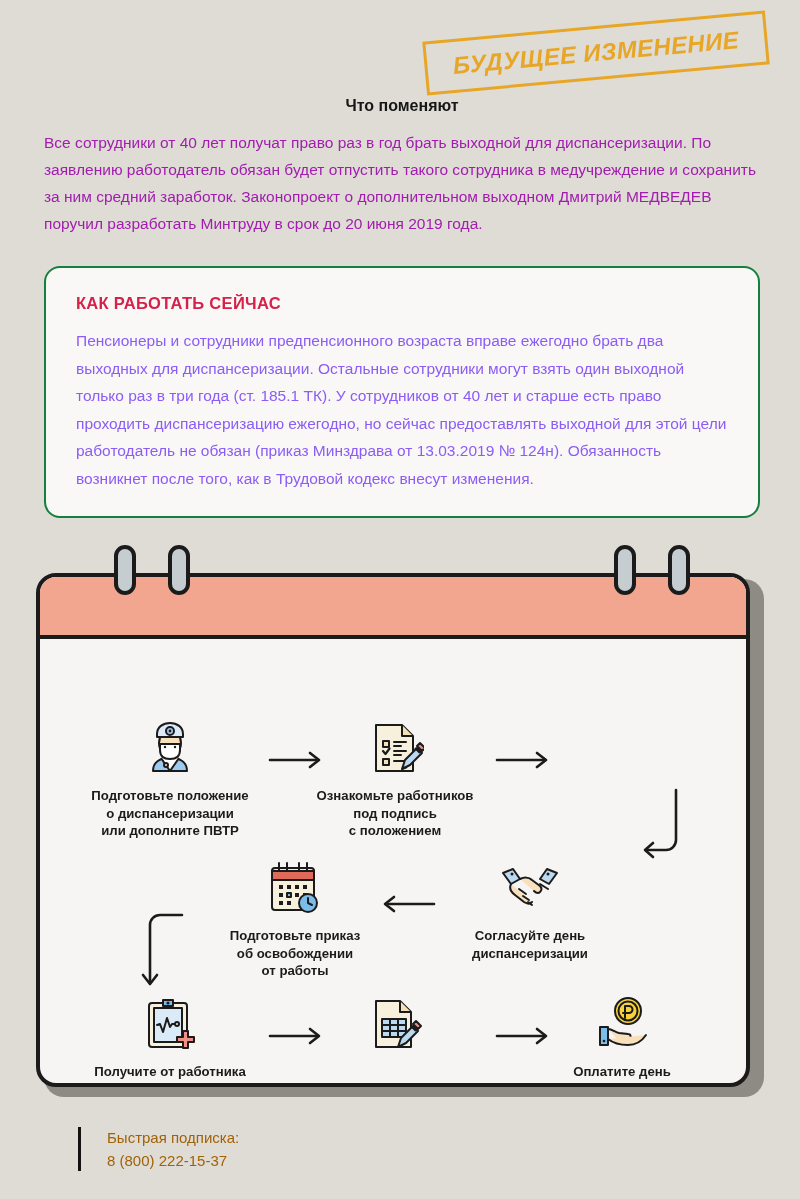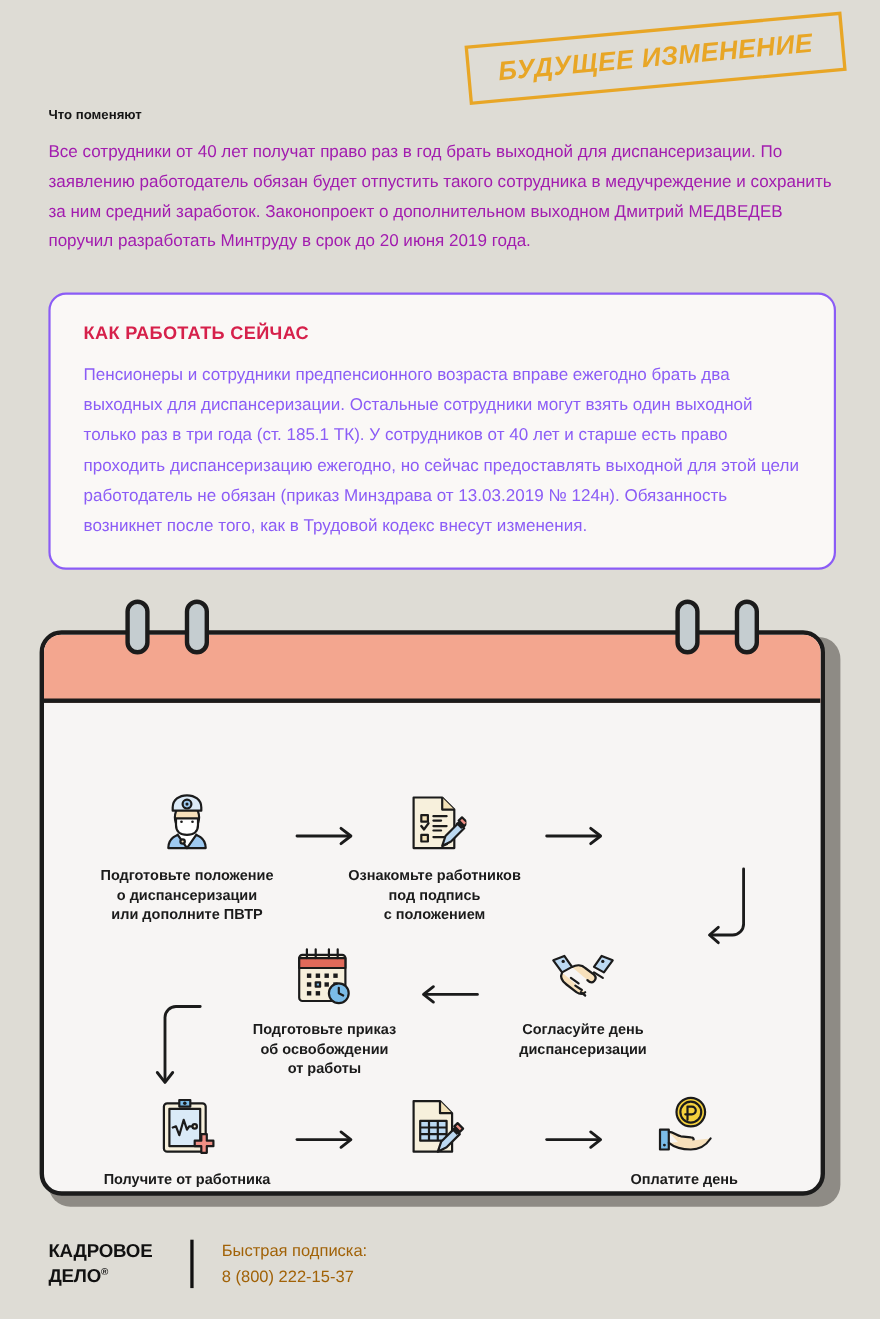--- a/index.html
+++ b/index.html
@@ -44,40 +44,41 @@
   }
 
   
   .intro {
     position: absolute;
     top: 97px;
     left: 44px;
     width: 716px;
   }
   .intro-title {
-    font-size: 12px;
+    font-size: 16px;
     font-weight: bold;
     color: #161616;
     margin: 0 0 14px 0;
+    text-align: center;
   }
   .intro-body {
     font-size: 15.5px;
     line-height: 27px;
     color: #a21caf;
     margin: 0;
   }
 
   
   .callout {
     position: absolute;
     top: 266px;
     left: 44px;
     width: 716px;
     box-sizing: border-box;
-    border: 2px solid #8b5cf6;
+    border: 2px solid #15803d;
     border-radius: 16px;
     background: #faf8f6;
     padding: 26px 30px 24px 30px;
   }
   .callout-title {
     font-size: 16.5px;
     font-weight: bold;
     color: #d6214b;
     letter-spacing: 0.3px;
     margin: 0 0 14px 0;
@@ -482,20 +483,18 @@
               <path d="M42 2l9 7-9 7"></path>
           </g>
         </svg>
       </div>
 
     </div>
   </div>
 </div>
 
 <div class="footer">
-  <div class="logo"><span>КАДРОВОЕ
-ДЕЛО</span><sup>®</sup></div>
   <div class="divider"></div>
   <div class="subs">
     <div>Быстрая подписка:</div>
     <div class="phone">8 (800) 222-15-37</div>
   </div>
 </div>
 
 </body></html>

